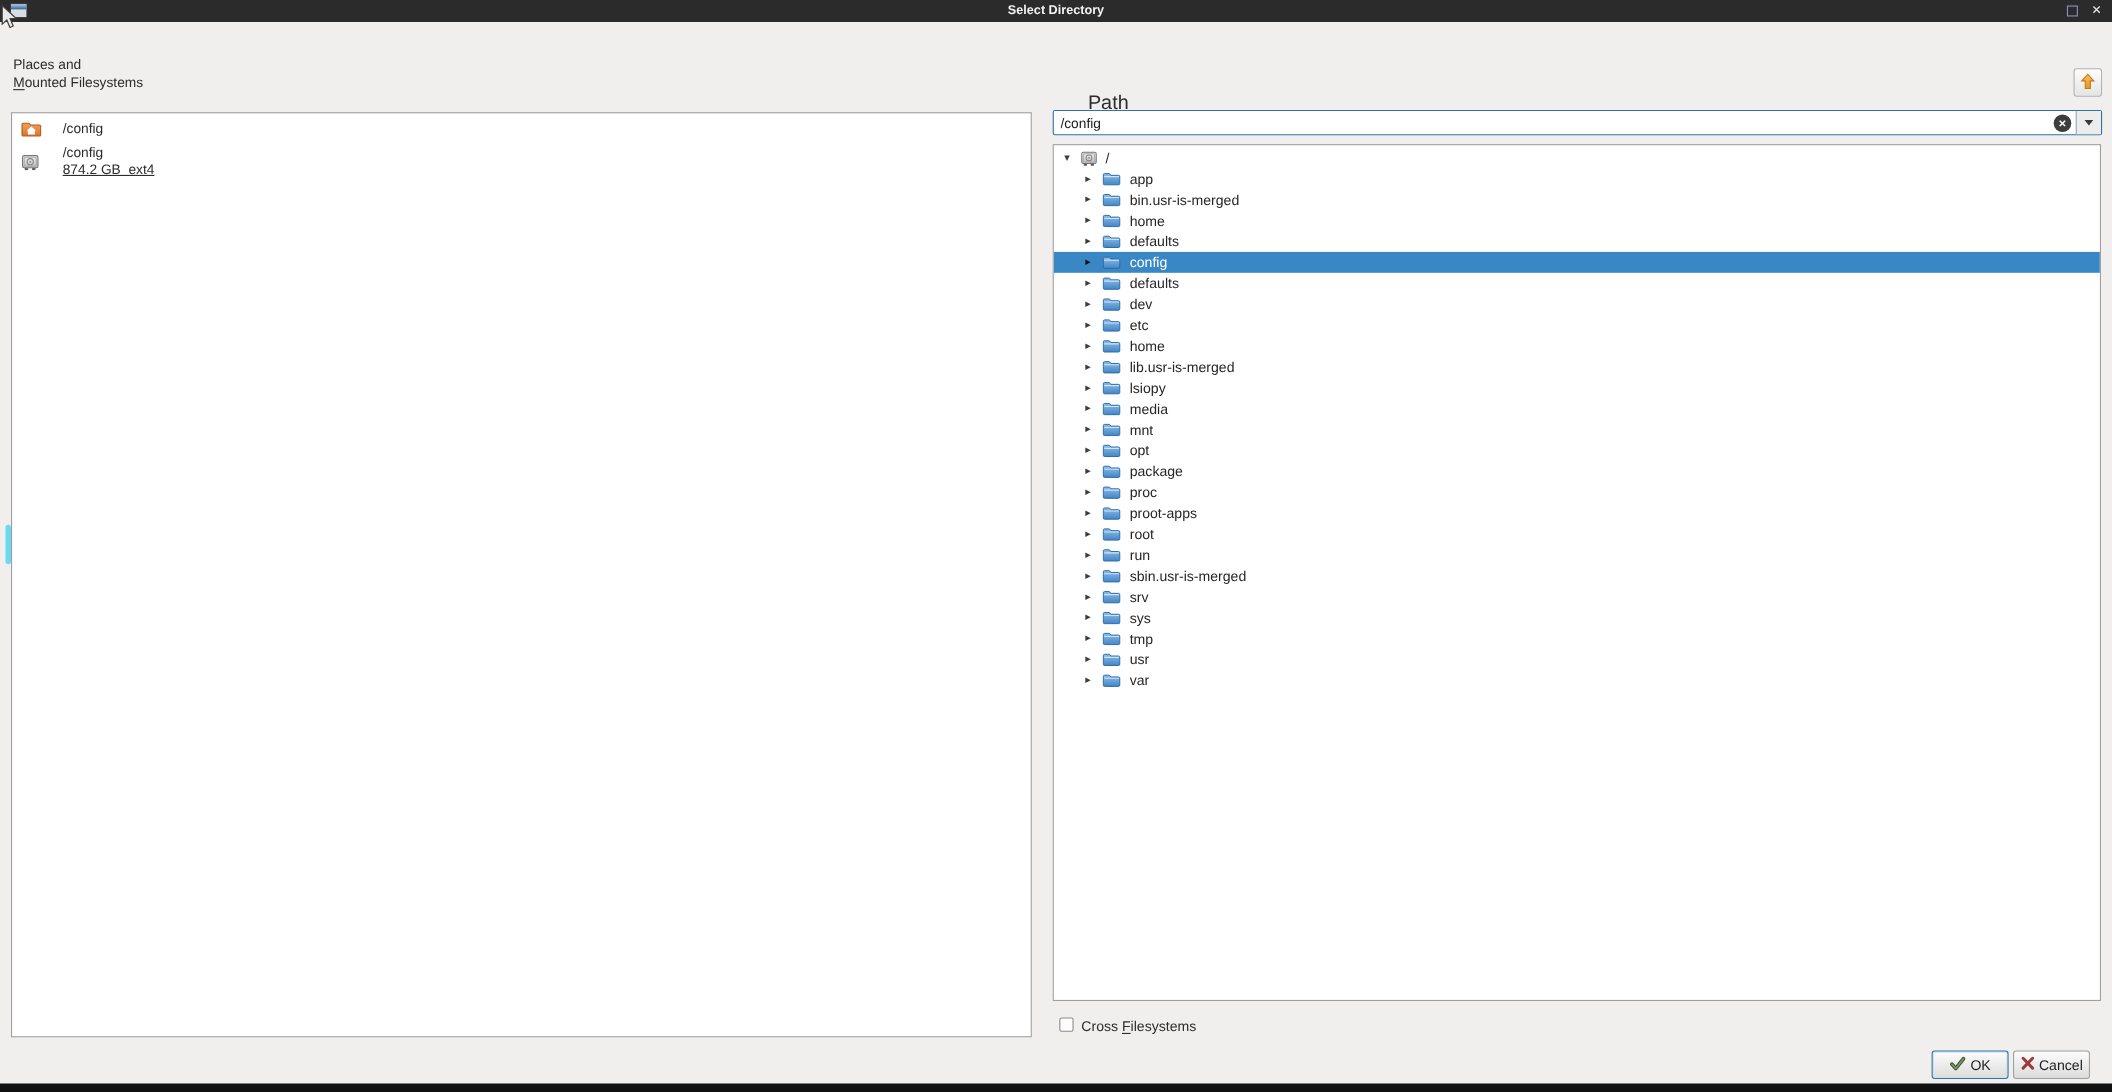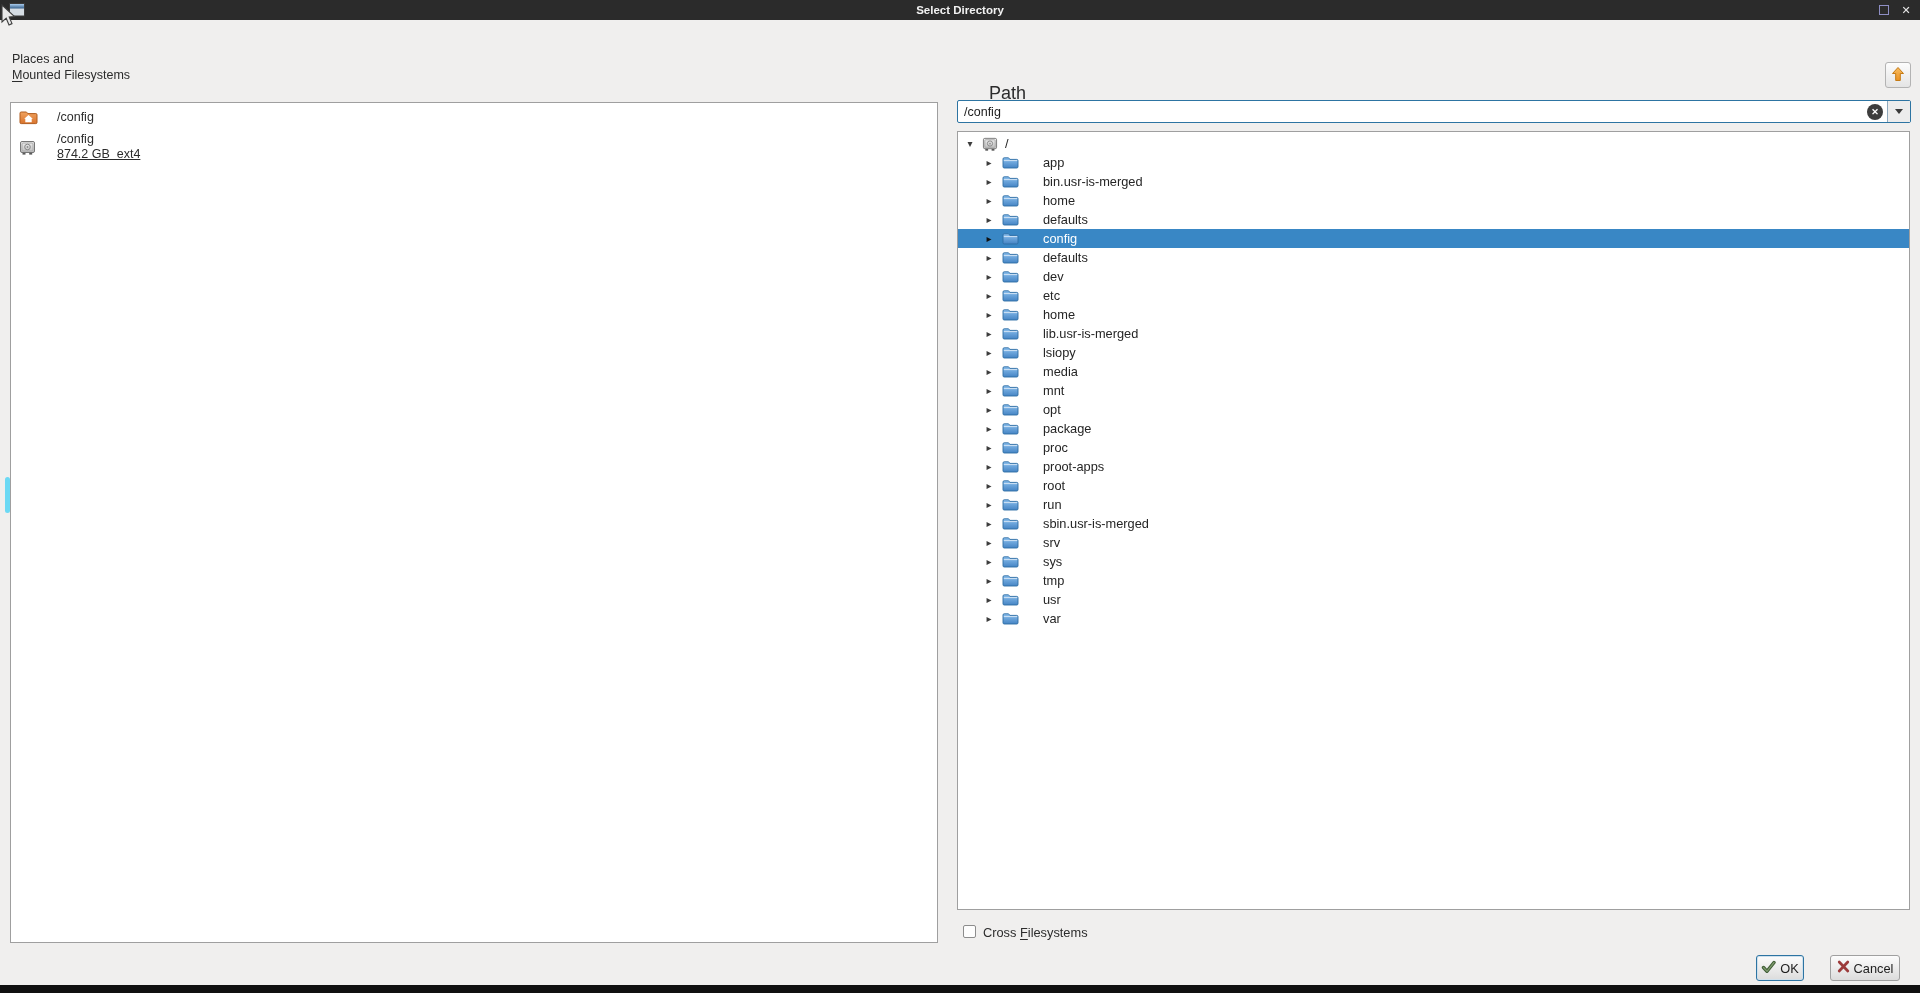--- a/index.html
+++ b/index.html
@@ -60,33 +60,33 @@
   
   .tree-panel{position:absolute; left:957px; top:131px; width:953px; height:779px;
     background:var(--panel-bg); border:1px solid var(--panel-border); padding-top:2px; overflow:hidden;}
   .tree-row{display:flex; align-items:center; height:19px; font-size:12.8px; color:#252525;}
   .tree-row .expander{flex:0 0 auto; width:12px; text-align:center; font-size:10px; color:#3c3c3c; line-height:19px;}
   .tree-row.root{padding-left:6px;}
   .tree-row.root .icon{margin-left:6px;}
   .tree-row.root .tree-label{margin-left:7px;}
   .tree-row.child{padding-left:25px;}
   .tree-row.child .icon{margin-left:7px;}
-  .tree-row.child .tree-label{margin-left:24px;}
+  .tree-row.child .tree-label{margin-left:8px;}
   .tree-row .icon{display:inline-flex; align-items:center;}
   .tree-row.selected{background:var(--selection); color:var(--selection-text);}
   .tree-row.selected .expander{color:#111;}
 
   
   .checkbox-row{position:absolute; left:963px; top:925px; display:flex; height:16px;}
   .checkbox{width:13px; height:13px; background:#fdfdfd; border:1px solid #8c8c8c; border-radius:2px;}
   .checkbox-label{margin-left:7px; font-size:12.8px;}
   .btn{position:absolute; top:955px; height:26px; border-radius:3px;
     background:linear-gradient(#fcfcfc,#dcdcdc); display:flex; align-items:center; justify-content:center;
     font-family:"Liberation Sans", sans-serif; font-size:12.8px; color:#1d1d1d; gap:4px;}
-  .ok-btn{left:1756px; width:48px; border:1px solid var(--focus-border); box-shadow:0 0 0 1px #cfe0ec inset;}
+  .ok-btn{left:1756px; width:70px; border:1px solid var(--focus-border); box-shadow:0 0 0 1px #cfe0ec inset;}
   .cancel-btn{left:1830px; width:70px; border:1px solid #a0a0a0;}
   .bottom-bar{position:absolute; left:0; top:985px; width:1920px; height:8px; background:var(--bottom-bar);}
 </style>
 </head>
 <body>
 
 <div class="screen">
 
   <div class="titlebar">
     <span class="win-icon">

